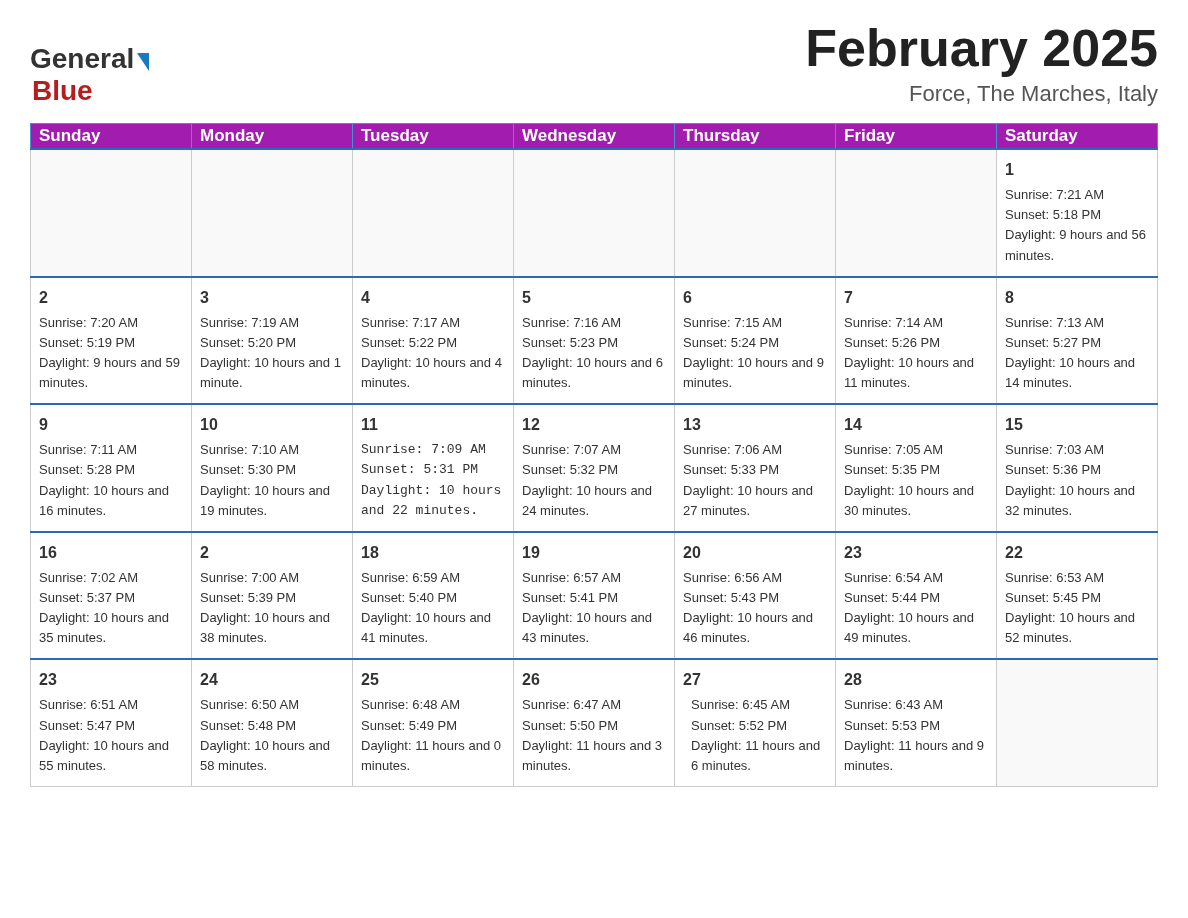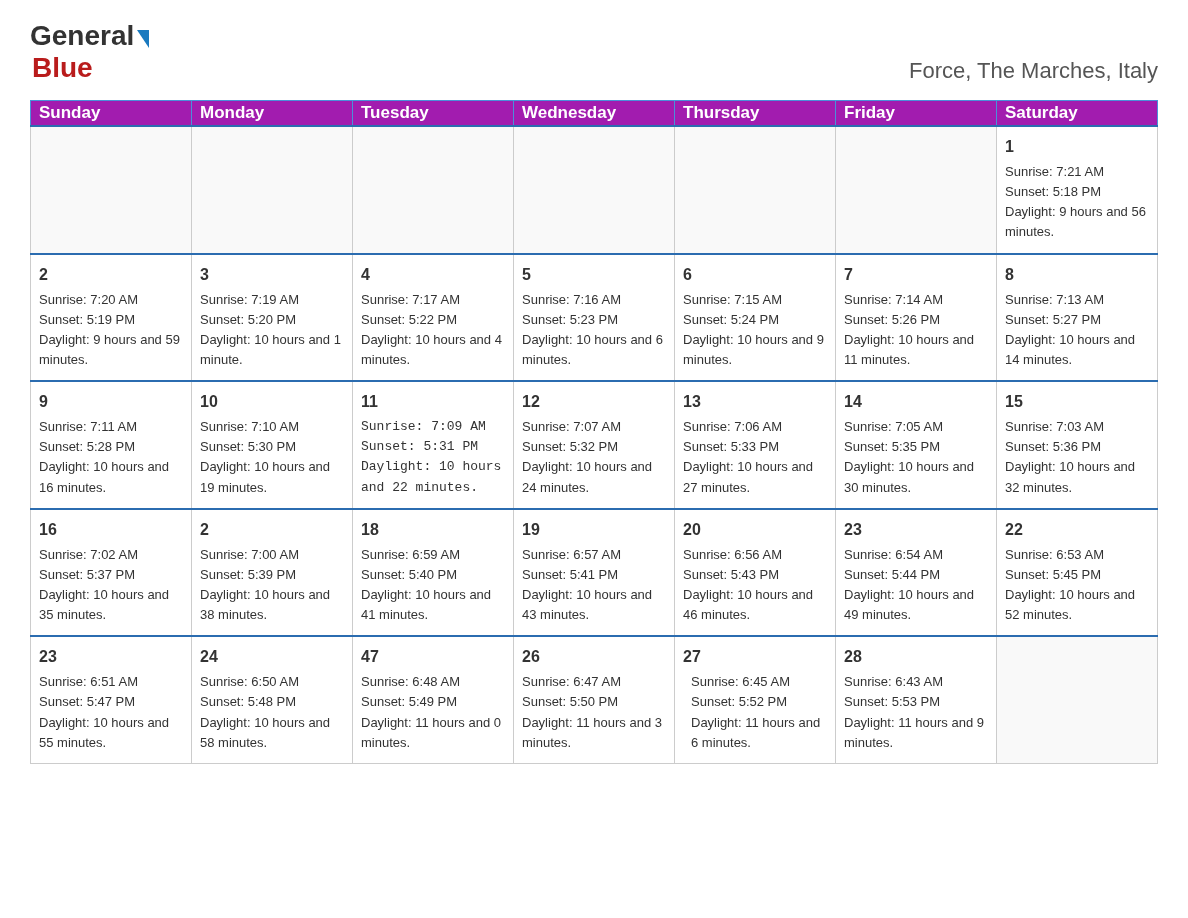--- a/index.html
+++ b/index.html
@@ -109,20 +109,21 @@
 
 <div class="header">
   <div class="logo">
     <div class="logo-line">
       <span class="logo-general">General</span>
       <div class="logo-arrow"></div>
     </div>
     <span class="logo-blue">Blue</span>
   </div>
   <div class="title-section">
+    <div class="month-title">February 2025</div>
     <div class="location-title">Force, The Marches, Italy</div>
   </div>
 </div>
 
 <table class="calendar-table">
   <thead>
     <tr>
     <th>Sunday</th>
         <th>Monday</th>
         <th>Tuesday</th>
@@ -286,21 +287,21 @@
 Sunset: 5:47 PM
 Daylight: 10 hours and 55 minutes.</div>
         </td>
         <td>
           <span class="day-number">24</span>
           <div class="day-info" style="white-space: pre-line;">Sunrise: 6:50 AM
 Sunset: 5:48 PM
 Daylight: 10 hours and 58 minutes.</div>
         </td>
         <td>
-          <span class="day-number">47</span>
+          <span class="day-number">25</span>
           <div class="day-info" style="white-space: pre-line;">Sunrise: 6:48 AM
 Sunset: 5:49 PM
 Daylight: 11 hours and 0 minutes.</div>
         </td>
         <td>
           <span class="day-number">26</span>
           <div class="day-info" style="white-space: pre-line;">Sunrise: 6:47 AM
 Sunset: 5:50 PM
 Daylight: 11 hours and 3 minutes.</div>
         </td>

